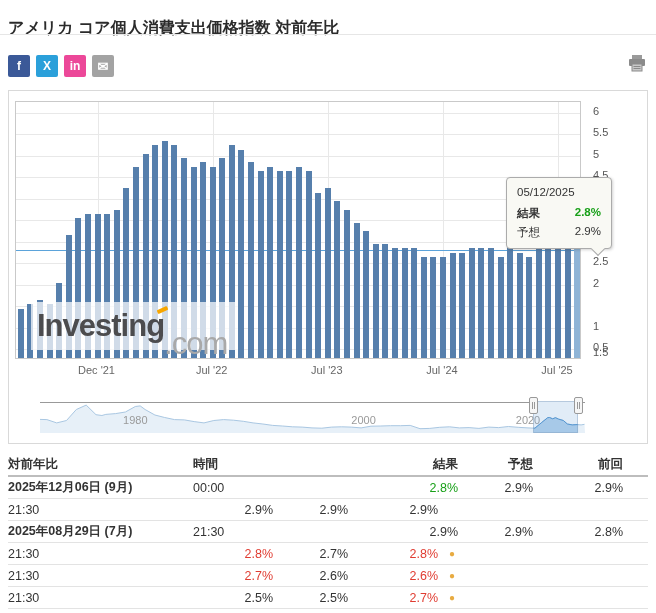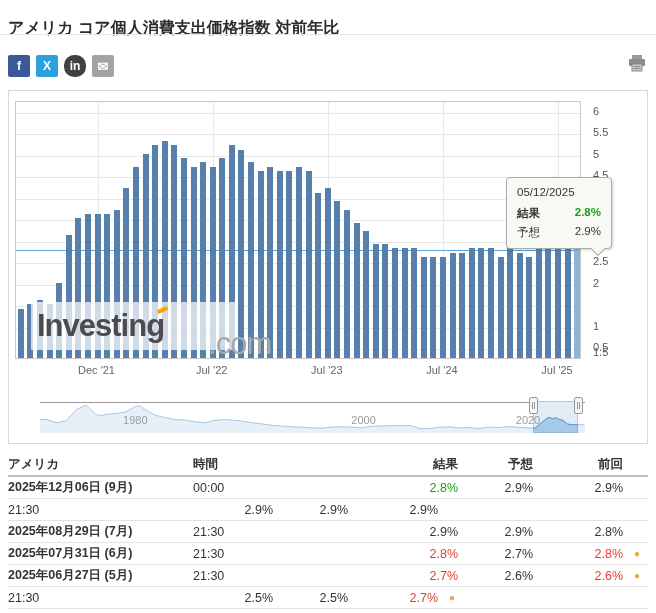--- a/index.html
+++ b/index.html
@@ -24,21 +24,21 @@
     border:1px solid #c9c9c9; }
   .hgrid { position:absolute; left:0; width:100%; height:1px; background:#e8e8e8; }
   .vgrid { position:absolute; top:0; height:100%; width:1px; background:#e8e8e8; }
   .plotline { position:absolute; left:0; width:100%; height:1px; background:#5ba3da; z-index:1; }
   .bar { position:absolute; bottom:0; width:6px; background:#567fac; z-index:2; }
   .bar.hovered { background:#8fb4d6; }
   .ylabel { position:absolute; font-size:11px; color:#555; left:584px; width:34px; }
   .xlabel { position:absolute; font-size:11px; color:#666; top:273px; transform:translateX(-50%); white-space:nowrap; }
 
   .watermark { position:absolute; left:22px; top:211px; width:207px; height:48px; z-index:3;
-    background:rgba(255,255,255,0.72); display:flex; align-items:center; padding-left:6px;gap:44px; }
+    background:rgba(255,255,255,0.72); display:flex; align-items:center; padding-left:6px; }
   .wm-bold { font-size:31px; font-weight:bold; color:#4c4c4e; letter-spacing:-1px; }
   .wm-light { font-size:31px; color:#a9a9a9; letter-spacing:-1px;margin-top:36px; }
   .wm-accent { position:absolute; left:126px; top:6px; width:11px; height:4px; background:#f7a600;
     transform:rotate(-24deg); border-radius:1px; }
 
   .tooltip { position:absolute; left:497px; top:86px; width:106px; z-index:6;
     background:#f9f9f4; border:1px solid #ababab; border-radius:4px; padding:8px 10px;
     box-shadow:1px 1px 3px rgba(0,0,0,0.18); font-size:11.5px; color:#333; }
   .tt-date { margin-bottom:8px; }
   .tt-row { display:flex; justify-content:space-between; margin-top:4px; }
@@ -76,21 +76,21 @@
 </style>
 </head>
 <body>
 
 <h1 class="page-title">アメリカ コア個人消費支出価格指数 対前年比</h1>
 <div class="title-divider"></div>
 
 <div class="share-row" id="share-row">
     <div class="share-btn" style="background: rgb(59, 89, 152);">f</div>
     <div class="share-btn" style="background: rgb(43, 160, 218);">X</div>
-    <div class="share-btn" style="background: #404040; border-radius: 10px;">in</div>
+    <div class="share-btn" style="background: #ec4899;">in</div>
     <div class="share-btn" style="background: rgb(163, 163, 163); font-size: 13px;">✉</div>
   </div>
 
 <div class="print-btn">
   <svg width="20" height="20" viewBox="0 0 20 20">
     <rect x="5" y="2" width="10" height="4" fill="#9a9a9a"></rect>
     <rect x="2" y="6" width="16" height="7" rx="1" fill="#8b8b8b"></rect>
     <rect x="5" y="11" width="10" height="7" fill="#c9c9c9" stroke="#8b8b8b" stroke-width="1"></rect>
     <rect x="6.5" y="13" width="7" height="1" fill="#8b8b8b"></rect>
     <rect x="6.5" y="15" width="7" height="1" fill="#8b8b8b"></rect>
@@ -235,21 +235,21 @@
       <div class="nav-label" style="left: 291.6px; margin-left: 32px;">2000</div>
       <div class="nav-label" style="left: 488px;">2020</div>
       <div class="nav-selection" style="left: 493.4px; width: 44.7px;"></div>
       <div class="nav-handle" style="left: 488.9px;"></div>
       <div class="nav-handle" style="left: 533.6px;"></div>
     </div>
 </div>
 
 <div class="ecal-table">
   <div class="t-head">
-    <div class="c-date">アメリカ</div>
+    <div class="c-date">対前年比</div>
     <div class="c-time">時間</div>
     <div class="c-actual">結果</div>
     <div class="c-forecast">予想</div>
     <div class="c-prev">前回</div>
     <div class="c-dot"></div>
   </div>
   <div id="table-body">
       <div class="t-row">
         <div class="c-date">2025年12月06日 (9月)</div>
         <div class="c-time">00:00</div>
@@ -267,29 +267,27 @@
       </div>
       <div class="t-row">
         <div class="c-date">2025年08月29日 (7月)</div>
         <div class="c-time">21:30</div>
         <div class="c-actual">2.9%</div>
         <div class="c-forecast">2.9%</div>
         <div class="c-prev">2.8%</div>
         <div class="c-dot dot-orange"></div>
       </div>
       <div class="t-row">
-        <div class="c-date">2025年07月31日 (6月)</div>
         <div class="c-time">21:30</div>
         <div class="c-actual val-red">2.8%</div>
         <div class="c-forecast">2.7%</div>
         <div class="c-prev val-red">2.8%</div>
         <div class="c-dot dot-orange">●</div>
       </div>
       <div class="t-row">
-        <div class="c-date">2025年06月27日 (5月)</div>
         <div class="c-time">21:30</div>
         <div class="c-actual val-red">2.7%</div>
         <div class="c-forecast">2.6%</div>
         <div class="c-prev val-red">2.6%</div>
         <div class="c-dot dot-orange">●</div>
       </div>
       <div class="t-row">
         <div class="c-time">21:30</div>
         <div class="c-actual">2.5%</div>
         <div class="c-forecast">2.5%</div>

